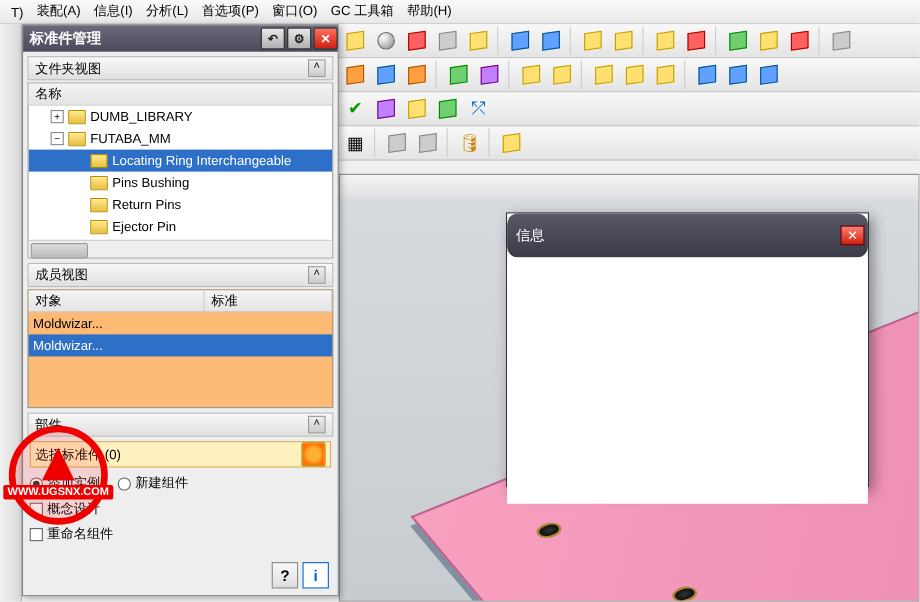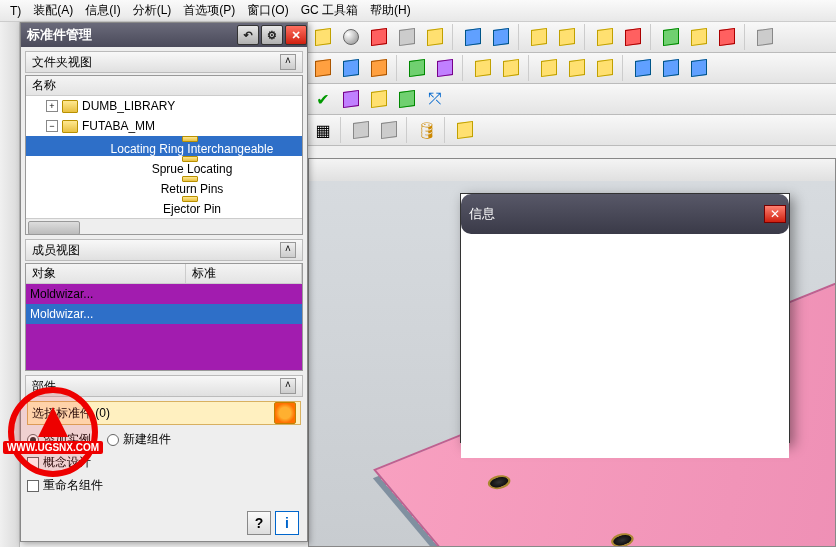--- a/index.html
+++ b/index.html
@@ -31,25 +31,25 @@
 .section-hdr { height: 22px; background: linear-gradient(#f8f8f8,#e0e0e0); border: 1px solid #bbb; margin: 4px 4px 0 4px; padding: 0 6px; display: flex; align-items: center; font-size: 12px; font-weight: normal; }
 .section-hdr .caret { margin-left: auto; width: 16px; height: 16px; background: linear-gradient(#eee,#ccc); border: 1px solid #999; font-size: 10px; text-align: center; }
 
 .tree-box { margin: 2px 4px; background: #fff; border: 1px solid #999; height: 160px; display: flex; flex-direction: column; }
 .tree-hdr { height: 20px; background: linear-gradient(#f4f4f4,#e4e4e4); border-bottom: 1px solid #ccc; font-size: 12px; padding-left: 6px; display: flex; align-items: center; }
 .tree-body { flex: 1; overflow: auto; font-family: "Courier New", monospace; font-size: 12px; }
 .tree-row { height: 20px; display: flex; align-items: center; padding-left: 4px; white-space: nowrap; }
 .tree-row .exp { width: 12px; height: 12px; border: 1px solid #888; font-size: 9px; text-align: center; line-height: 10px; margin-right: 4px; background: #fff; cursor: pointer; }
 .tree-row .fold { width: 16px; height: 13px; background: linear-gradient(#ffe890,#e8c040); border: 1px solid #b89000; border-radius: 1px; margin-right: 4px; }
 .tree-row.sel { background: #2e6fc8; color: #fff; }
-.ind1 { padding-left: 20px; } .ind3 { padding-left: 56px; flex-direction: column; }
+.ind1 { padding-left: 20px; } .ind3 { padding-left: 56px; }
 .scroll-h { height: 16px; background: #eee; border-top: 1px solid #ccc; position: relative; }
 .scroll-h::after { content:''; position:absolute; left:2px; top:2px; width:50px; height:12px; background: linear-gradient(#ddd,#bbb); border:1px solid #999; border-radius:2px; }
 
-.table-box { margin: 2px 4px; background: #a21caf; border: 1px solid #999; height: 108px; }
+.table-box { margin: 2px 4px; background: #fdba74; border: 1px solid #999; height: 108px; }
 .table-hdr { display: flex; height: 20px; background: linear-gradient(#f4f4f4,#e4e4e4); border-bottom: 1px solid #ccc; font-size: 12px; }
 .table-hdr div { padding-left: 6px; border-right: 1px solid #ccc; display: flex; align-items: center; }
 .col1 { width: 160px; } .col2 { flex: 1; }
 .table-row { display: flex; height: 20px; font-family: "Courier New", monospace; font-size: 12px; }
 .table-row div { padding-left: 4px; display: flex; align-items: center; overflow: hidden; }
 .table-row.sel { background: #2e6fc8; color: #fff; }
 .row-icon { width: 16px; height: 14px; background: #fc6; border: 1px solid #a60; margin-right: 4px; flex-shrink: 0; }
 
 .parts-body { margin: 4px 6px; font-size: 12px; }
 .sel-row { background: #fff0c0; border: 1px solid #d8b060; height: 24px; display: flex; align-items: center; padding: 0 4px; }
@@ -267,21 +267,21 @@
           <div class="exp">−</div>
           <div class="fold"></div>
           <span>FUTABA_MM</span>
         </div>
       <div class="tree-row ind3 sel">
           <div class="fold"></div>
           <span>Locating Ring Interchangeable</span>
         </div>
       <div class="tree-row ind3">
           <div class="fold"></div>
-          <span>Sprue Locating</span>
+          <span>Pins Bushing</span>
         </div>
       <div class="tree-row ind3">
           <div class="fold"></div>
           <span>Return Pins</span>
         </div>
       <div class="tree-row ind3">
           <div class="fold"></div>
           <span>Ejector Pin</span>
         </div>
     </div>

